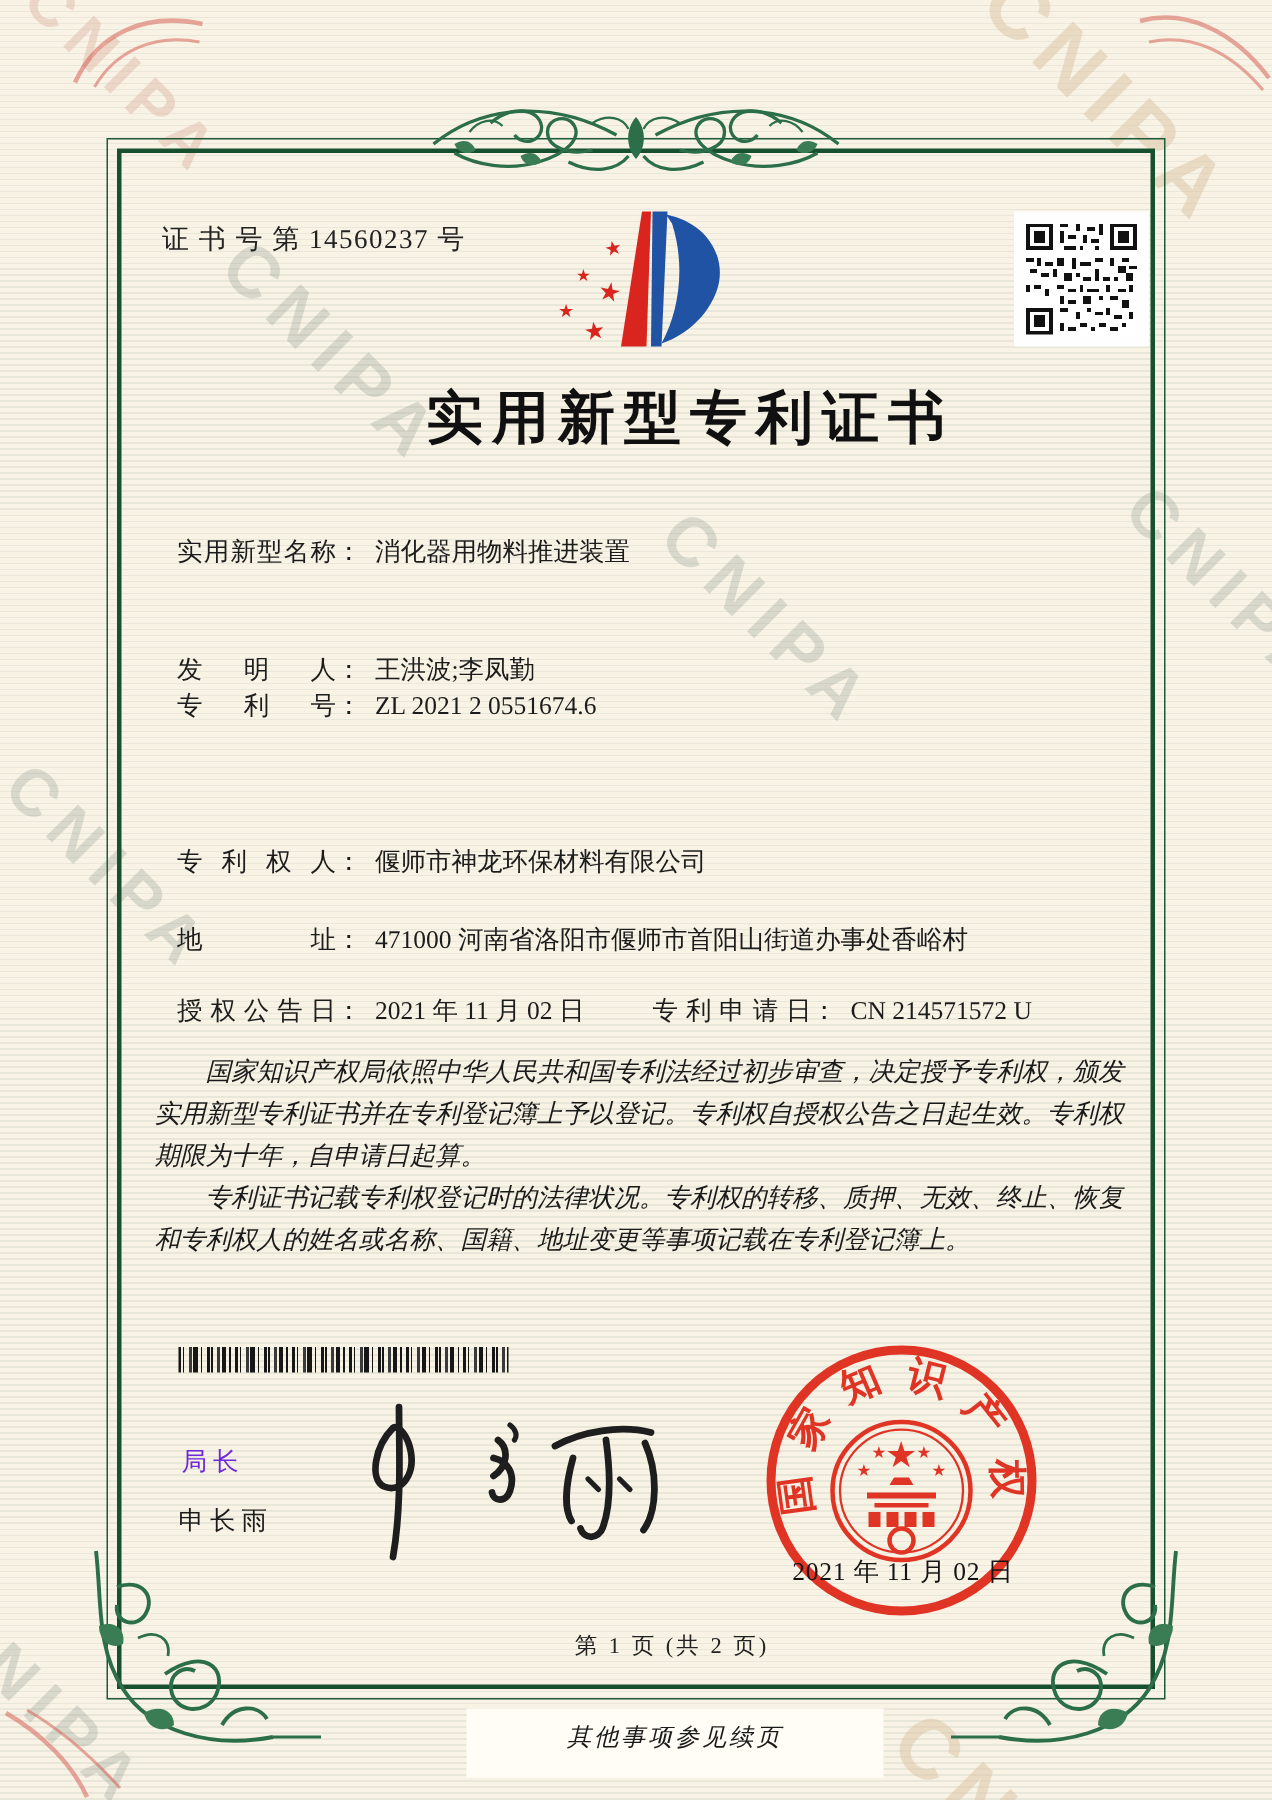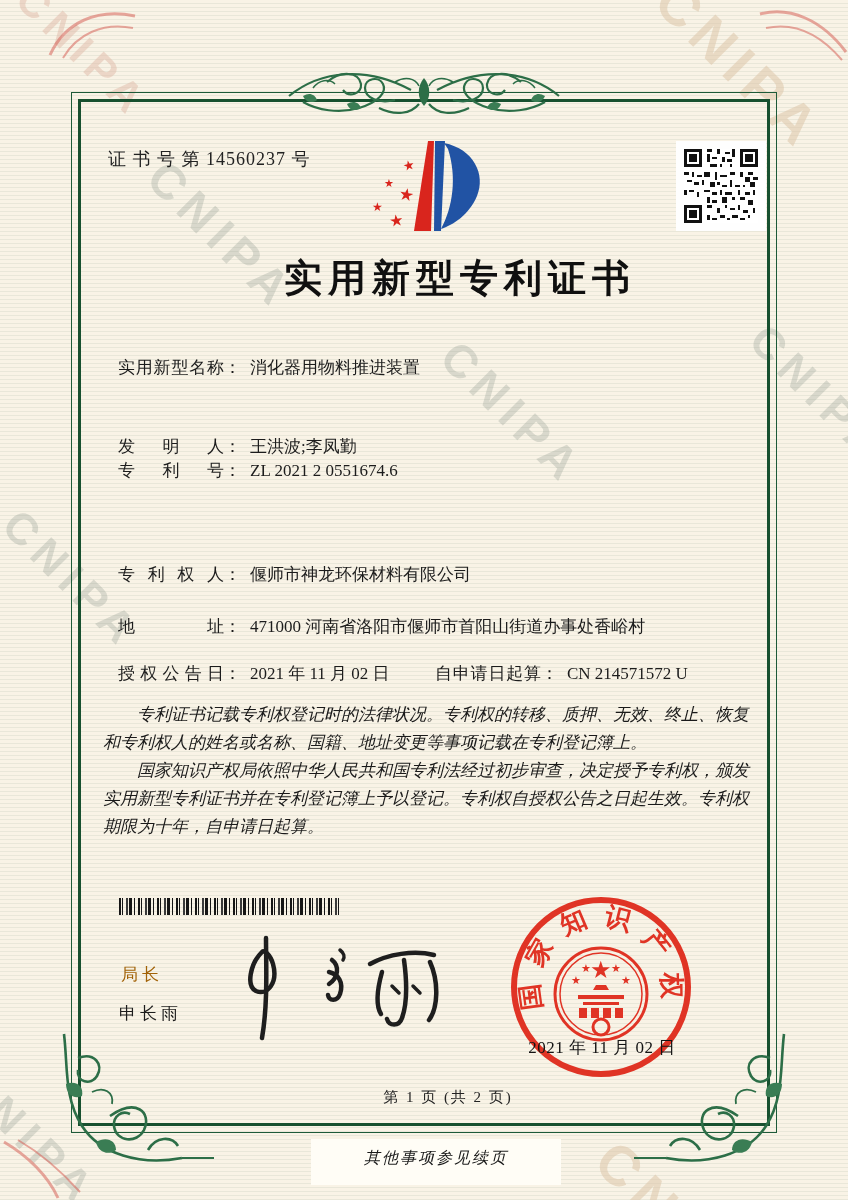--- a/index.html
+++ b/index.html
@@ -27,31 +27,31 @@
   .bodytext{position:absolute;left:103px;top:701px;width:652px;font-size:17px;
       line-height:28px;color:#1a1a1a;font-style:italic;}
   .bodytext p{margin:0;text-indent:2em;}
   .barcode{position:absolute;left:119px;top:898px;width:220px;height:17px;
       background:repeating-linear-gradient(90deg,
         #161616 0 2px, transparent 2px 3px,
         #161616 3px 4px, transparent 4px 7px,
         #3a3a3a 7px 9px, transparent 9px 10px,
         #161616 10px 13px, transparent 13px 15px,
         #161616 15px 16px, transparent 16px 19px);}
-  .sign-title{position:absolute;left:121px;top:963px;font-size:17px;letter-spacing:4px;color:#a16207;
+  .sign-title{position:absolute;left:121px;top:963px;font-size:17px;letter-spacing:4px;color:#6d28d9;
       font-family:"Liberation Sans","DejaVu Sans",sans-serif;}
   .sign-name{position:absolute;left:119px;top:1002px;font-size:17px;letter-spacing:4px;color:#1c1c1c;
       font-family:"Liberation Sans","DejaVu Sans",sans-serif;text-align:right;}
   .signature{position:absolute;left:232px;top:930px;}
   .seal{position:absolute;left:506px;top:892px;}
   .seal-date{position:absolute;left:524px;top:1036px;width:156px;text-align:center;
       font-size:17px;color:#141414;letter-spacing:0.5px;white-space:nowrap;}
   .footer-page{position:absolute;left:0;top:1088px;width:848px;text-align:center;
       font-size:15px;color:#222;letter-spacing:2px;padding-left:24px;}
-  .bottom-note{position:absolute;left:311px;top:1139px;width:250px;height:46px;
+  .bottom-note{position:absolute;left:311px;top:1139px;width:278px;height:46px;
       background:#fffdf6;}
   .bottom-note span{display:block;margin-top:9px;text-align:center;font-size:16px;
       font-style:italic;letter-spacing:2px;color:#1a1a1a;}
   .qr-patch{position:absolute;left:676px;top:141px;width:90px;height:90px;background:#fefefe;}
   .qr-patch svg{margin:8px;}
   .orn{position:absolute;pointer-events:none;}
   .red-accent{position:absolute;opacity:0.5;pointer-events:none;}
 </style>
 </head>
 <body>
@@ -235,27 +235,27 @@
     <span class="flabel">专利权人</span><span>：</span><span class="fvalue">偃师市神龙环保材料有限公司</span>
   </div>
   <div class="field" style="top:615px;">
     <span class="flabel">地址</span><span>：</span><span class="fvalue">471000 河南省洛阳市偃师市首阳山街道办事处香峪村</span>
   </div>
   <div class="field" style="top:662px;width:640px;">
     <span>
       <span class="flabel">授权公告日</span><span>：</span><span class="fvalue">2021 年 11 月 02 日</span>
     </span>
     <span class="pair2">
-      <span class="flabel">自申请日起算</span><span>：</span><span class="fvalue">CN 214571572 U</span>
+      <span class="flabel">专利申请日</span><span>：</span><span class="fvalue">CN 214571572 U</span>
     </span>
   </div>
 
   <div class="bodytext">
+    <p>国家知识产权局依照中华人民共和国专利法经过初步审查，决定授予专利权，颁发实用新型专利证书并在专利登记簿上予以登记。专利权自授权公告之日起生效。专利权期限为十年，自申请日起算。</p>
     <p>专利证书记载专利权登记时的法律状况。专利权的转移、质押、无效、终止、恢复和专利权人的姓名或名称、国籍、地址变更等事项记载在专利登记簿上。</p>
-    <p>国家知识产权局依照中华人民共和国专利法经过初步审查，决定授予专利权，颁发实用新型专利证书并在专利登记簿上予以登记。专利权自授权公告之日起生效。专利权期限为十年，自申请日起算。</p>
   </div>
 
   <div class="barcode"></div>
 
   <div class="sign-title">局长</div>
   <div class="sign-name">申长雨</div>
 
   <svg class="signature" width="230" height="115" viewBox="0 0 230 115">
     <g stroke="#1e1e1e" stroke-width="4.5" fill="none" stroke-linecap="round" stroke-linejoin="round">
       <path d="M30,22 C18,34 14,56 24,61 C36,66 46,52 41,34 C38,24 32,20 30,22"></path>

